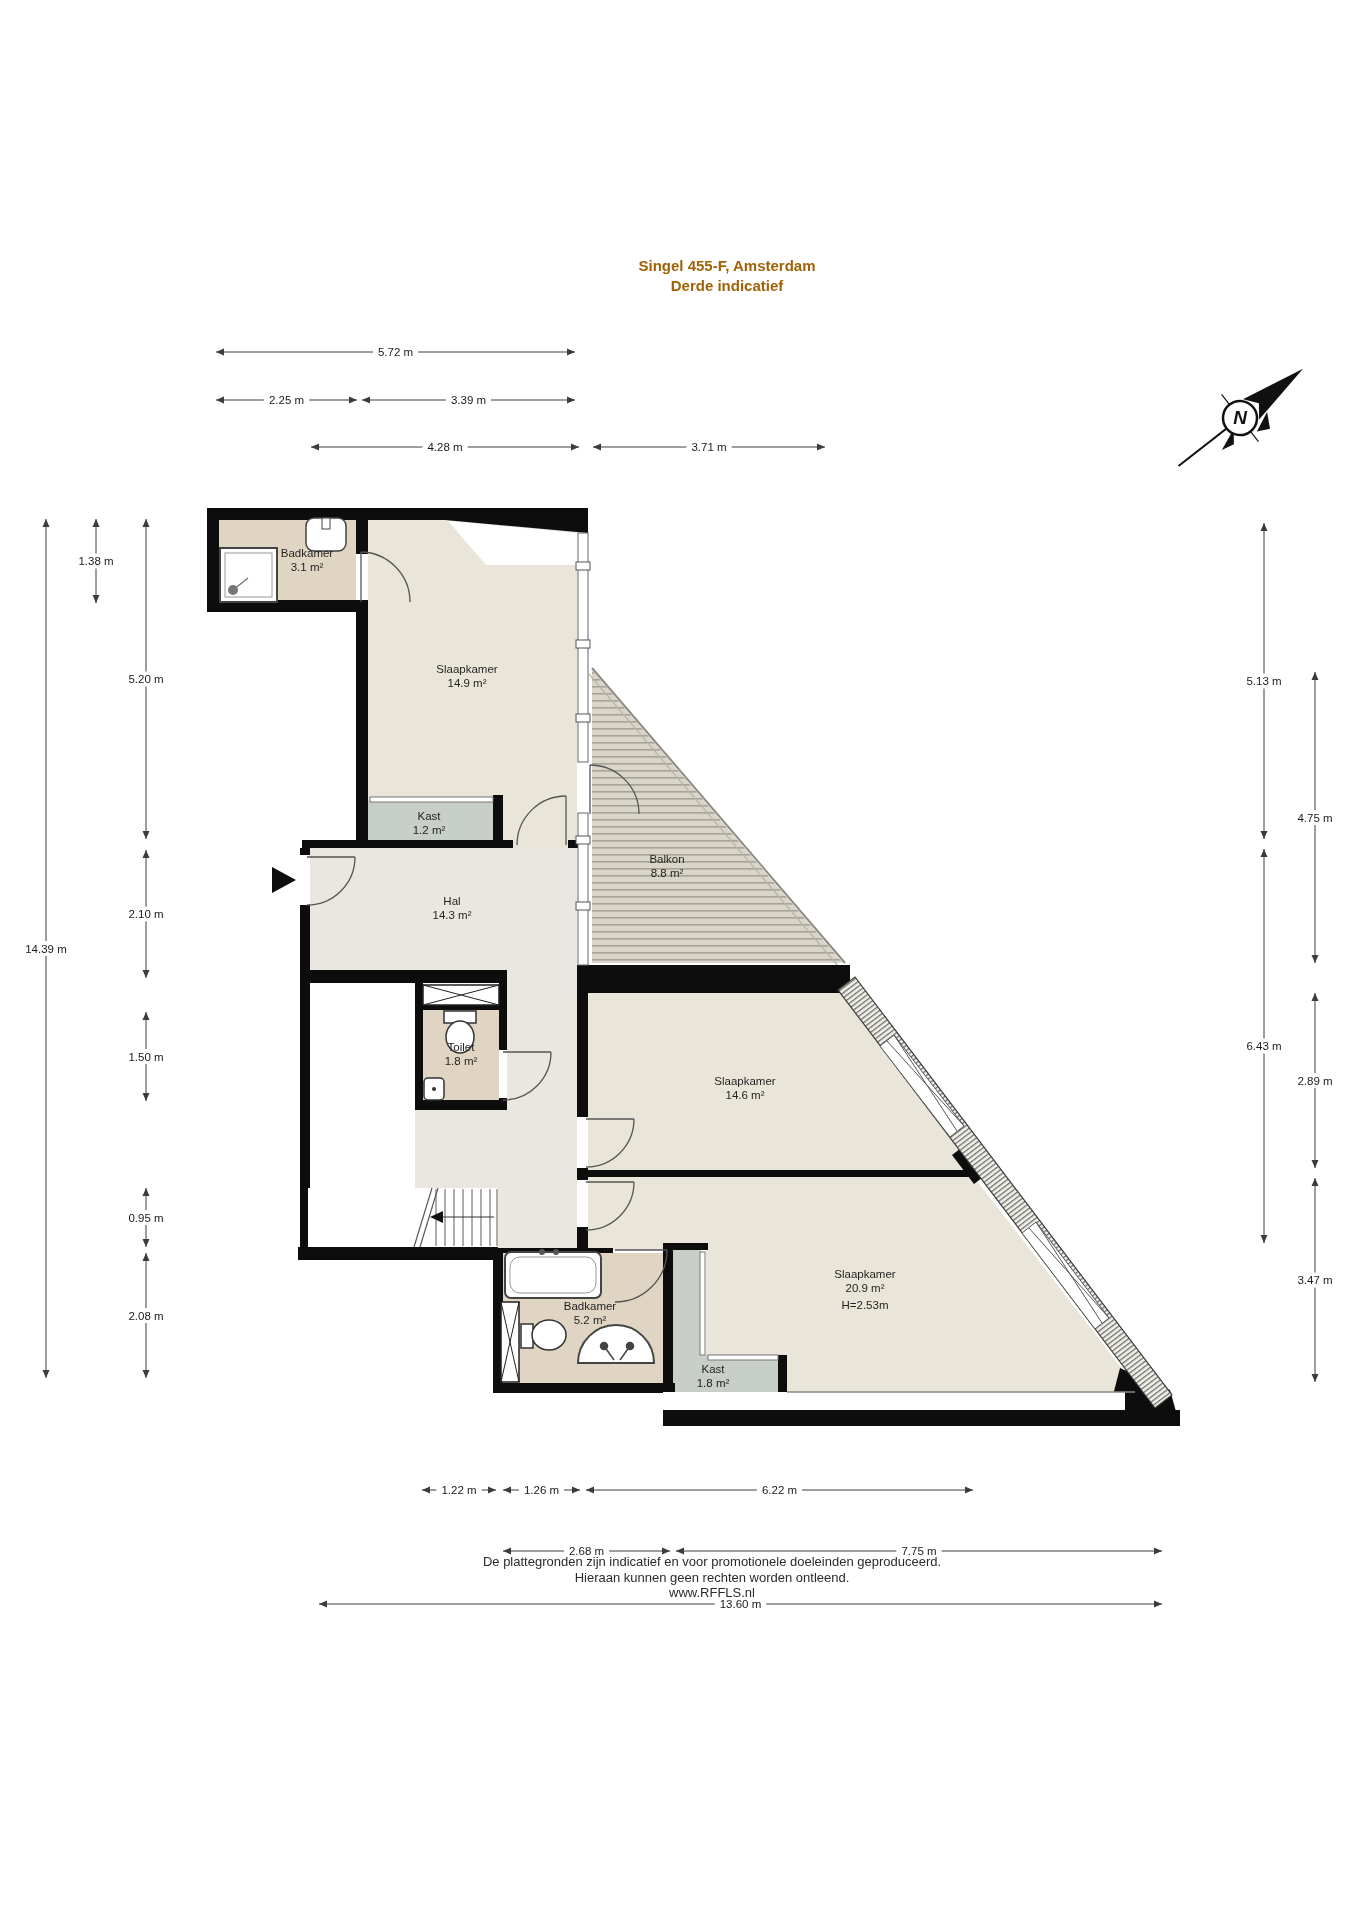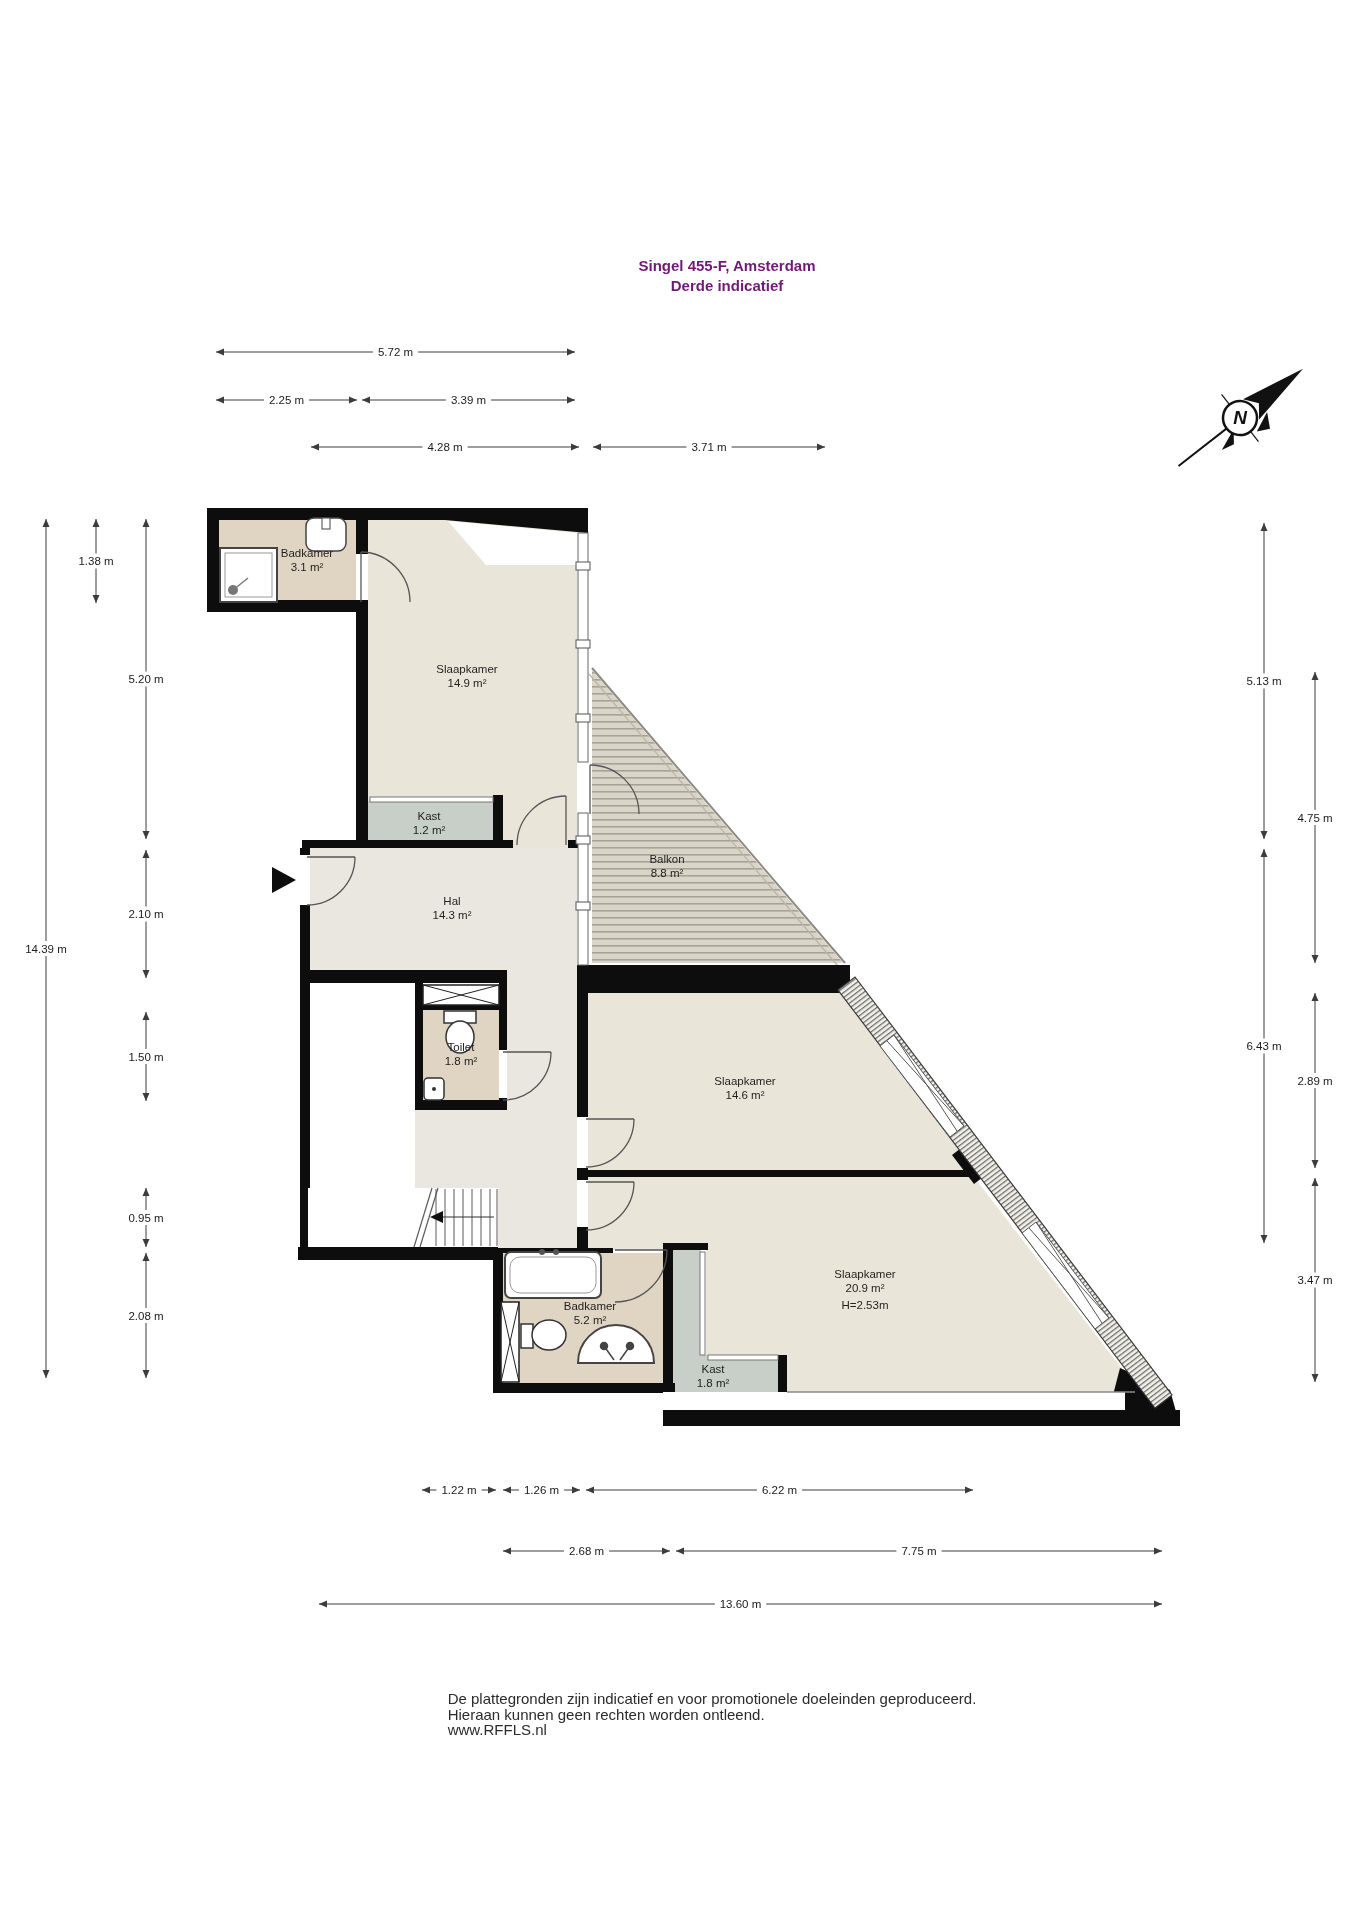--- a/index.html
+++ b/index.html
@@ -1,20 +1,20 @@
 <!DOCTYPE html>
 <html><head>
 <meta charset="utf-8">
 <style>
   html,body{margin:0;padding:0;background:#ffffff;}
   body{width:1358px;height:1920px;position:relative;font-family:"Liberation Sans",sans-serif;overflow:hidden;}
   .title-block{position:absolute;left:727px;top:256px;transform:translateX(-50%);text-align:center;
-    font-size:15px;font-weight:bold;color:#701a75;line-height:20px;white-space:nowrap;}
-  .footer-block{position:absolute;left:712px;top:1691px;transform:translateX(-50%);text-align:left;
-    font-size:15px;color:#2b2b2b;line-height:15.5px;white-space:nowrap;}
+    font-size:15px;font-weight:bold;color:#a16207;line-height:20px;white-space:nowrap;}
+  .footer-block{position:absolute;left:712px;top:1554px;transform:translateX(-50%);text-align:center;
+    font-size:13px;color:#2b2b2b;line-height:15.5px;white-space:nowrap;}
   svg{position:absolute;left:0;top:0;}
   text{font-family:"Liberation Sans",sans-serif;}
 </style>
 </head>
 <body>
 
 <div class="title-block">
   <div>Singel 455-F, Amsterdam</div>
   <div>Derde indicatief</div>
 </div>

